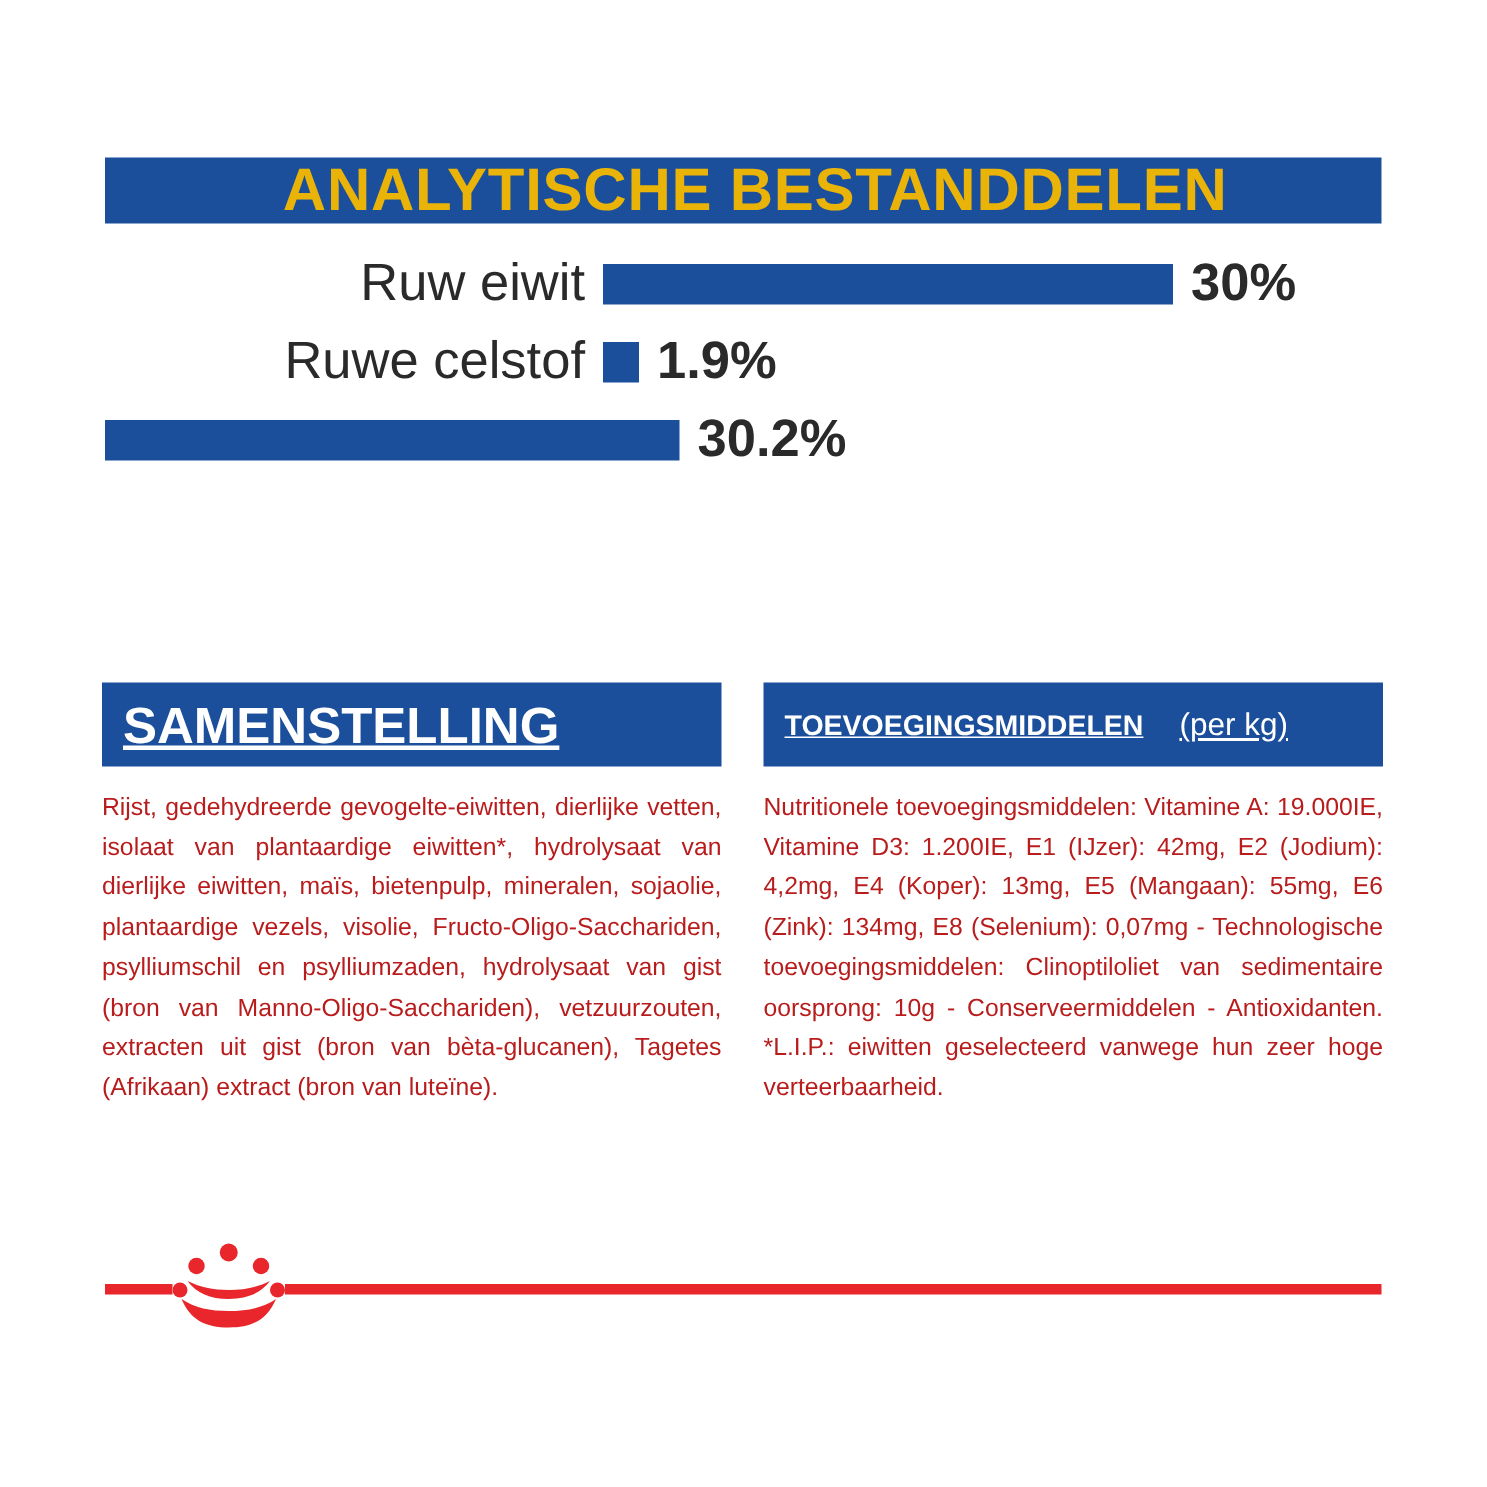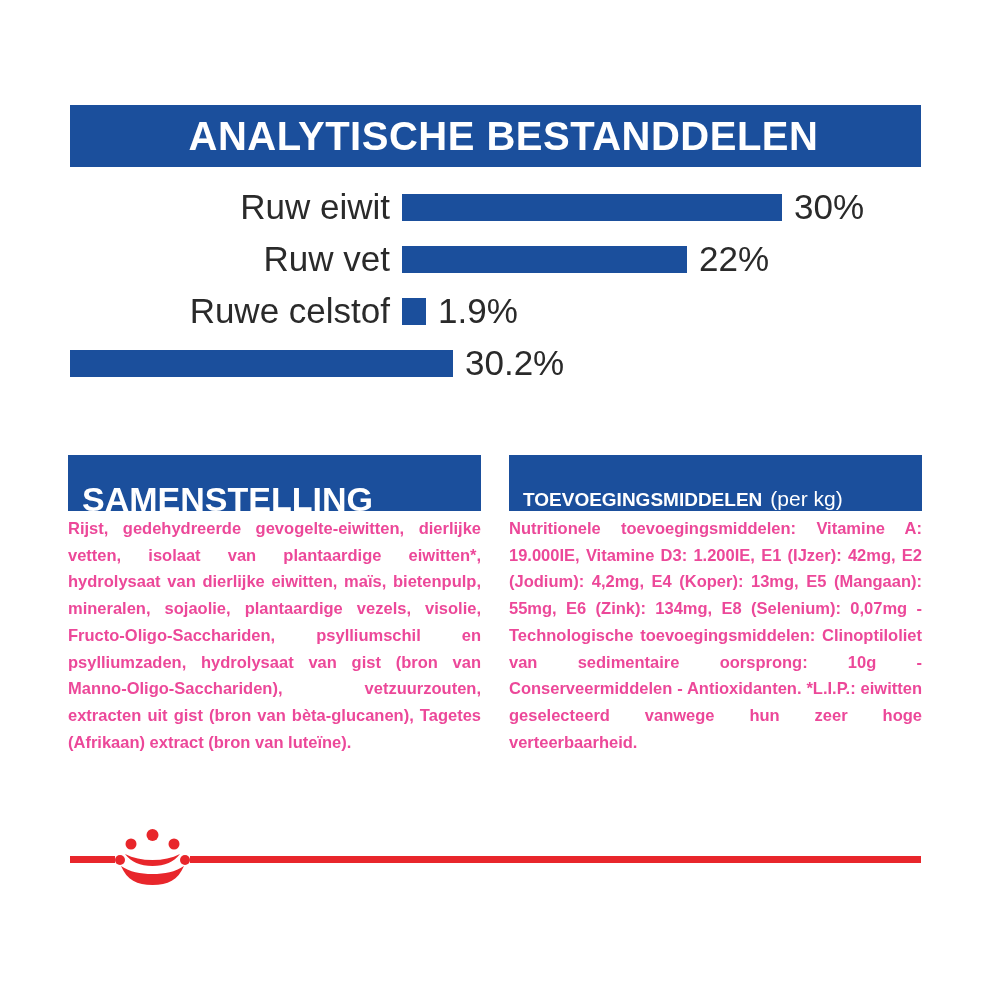--- a/index.html
+++ b/index.html
@@ -23,22 +23,22 @@
 
   
   .analytic-block {
     position: absolute;
     left: 70px;
     top: 105px;
     width: 851px;
   }
   .banner {
     background: #1b4f9c;
-    color: #ffffff;
-    height: 62px;
+    color: #eab308;
+    height: 44px;
     display: flex;
     align-items: center;
     justify-content: center;
     padding-left: 16px;
   }
   .banner-title {
     font-size: 40px;
     font-weight: bold;
     letter-spacing: 0.5px;
     line-height: 1;
@@ -68,21 +68,21 @@
     display: flex;
     align-items: center;
   }
   .bar-fill {
     height: 27px;
     background: #1b4f9c;
   }
   .bar-value {
     margin-left: 12px;
     font-size: 35px;
-    font-weight: normal;
+    font-weight: bold;
     color: #2a2a2a;
     white-space: nowrap;
   }
 
   
   .panels {
     position: absolute;
     left: 68px;
     top: 455px;
     width: 855px;
@@ -91,46 +91,46 @@
   }
   .panel {
     width: 413px;
   }
   .panel-header {
     background: #1b4f9c;
     color: #ffffff;
     height: 56px;
     display: flex;
     align-items: baseline;
-    padding: 16px 14px;
+    padding: 1px 14px;
     box-sizing: border-box;
+    text-decoration: underline;
   }
   .panel-header .ph-title {
     font-size: 34px;
     font-weight: bold;
     text-transform: uppercase;
     line-height: 56px;
   }
   .panel-header.small .ph-title {
     font-size: 19px;
   }
   .panel-header .ph-sub {
     font-size: 21px;
     font-weight: normal;
-    margin-left: 8px;
+    margin-left: 24px;
     line-height: 56px;
   }
   .panel-body {
-    margin-top: 4px;
+    margin-top: 14px;
     font-size: 16.5px;
     line-height: 1.62;
-    color: #ec4899;
+    color: #b91c1c;
     text-align: justify;
     hyphens: auto;
-    font-weight: bold;
   }
 
   
   .footer {
     position: absolute;
     left: 0;
     top: 828px;
     width: 991px;
     height: 70px;
   }
@@ -163,27 +163,20 @@
     <div class="bars">
 
       <div class="bar-row">
         <div class="bar-label">Ruw eiwit</div>
         <div class="bar-wrap">
           <div class="bar-fill" style="width:380px"></div>
           <div class="bar-value">30%</div>
         </div>
       </div>
 
-      <div class="bar-row">
-        <div class="bar-label">Ruw vet</div>
-        <div class="bar-wrap">
-          <div class="bar-fill" style="width:285px"></div>
-          <div class="bar-value">22%</div>
-        </div>
-      </div>
 
       <div class="bar-row">
         <div class="bar-label">Ruwe celstof</div>
         <div class="bar-wrap">
           <div class="bar-fill" style="width:24px"></div>
           <div class="bar-value">1.9%</div>
         </div>
       </div>
 
       <div class="bar-row">

